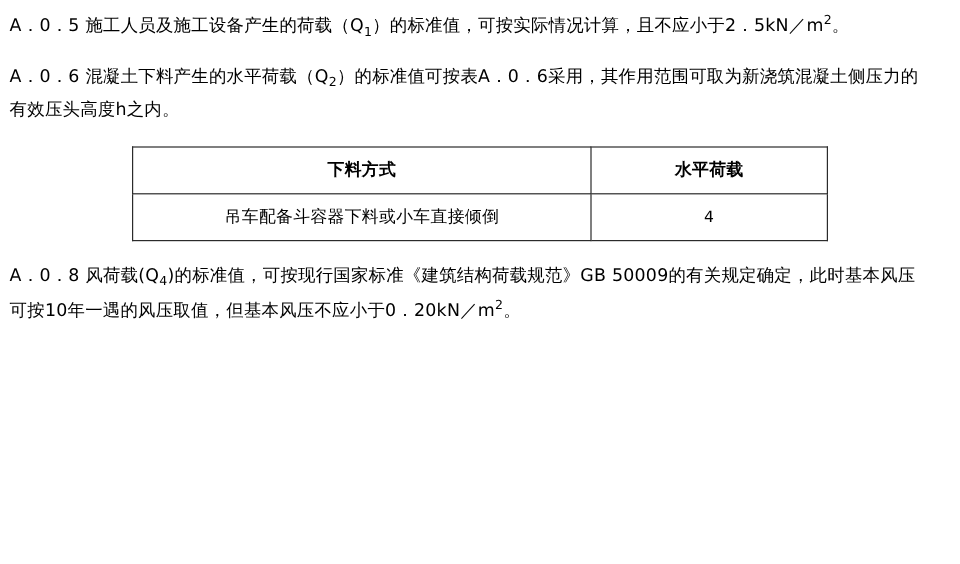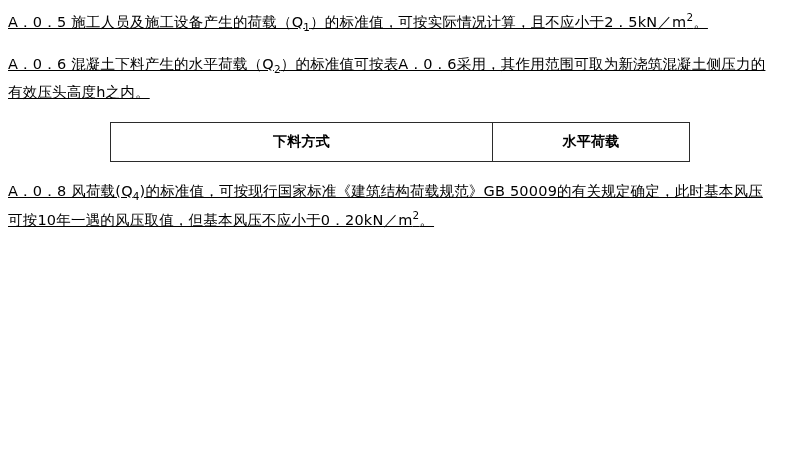--- a/index.html
+++ b/index.html
@@ -21,21 +21,21 @@
     padding: 0;
     box-sizing: border-box;
   }
   .para {
     font-size: 14.5px;
     line-height: 1.85;
     margin: 0 0 14px 0;
     letter-spacing: 0.2px;
   }
   .para.first { padding-top: 8px; }
-  .pad-l { padding-left: 8px; padding-right: 26px; text-decoration: underline; }
+  .pad-l { padding-left: 8px; padding-right: 26px; }
   sub {
     font-size: 0.72em;
     vertical-align: sub;
   }
   sup {
     font-size: 0.72em;
     vertical-align: super;
   }
   .table-block {
     margin: 6px 0 14px 0;
@@ -97,20 +97,24 @@
           <col class="col1">
           <col class="col2">
         </colgroup>
         <thead>
           <tr>
             <th>下料方式</th>
             <th>水平荷载</th>
           </tr>
         </thead>
         <tbody>
+          <tr class="rowA">
+            <td>吊车配备斗容器下料或小车直接倾倒</td>
+            <td class="val">4</td>
+          </tr>
         </tbody>
       </table>
     </div>
   </div>
 
 
   <p class="para pad-l">
     <span><span>A．0．8 风荷载(Q</span><sub>4</sub><span>)的标准值，可按现行国家标准《建筑结构荷载规范》GB 50009的有关规定确定，此时基本风压可按10年一遇的风压取值，但基本风压不应小于0．20kN／m</span><sup>2</sup><span>。</span></span>
   </p>
 

